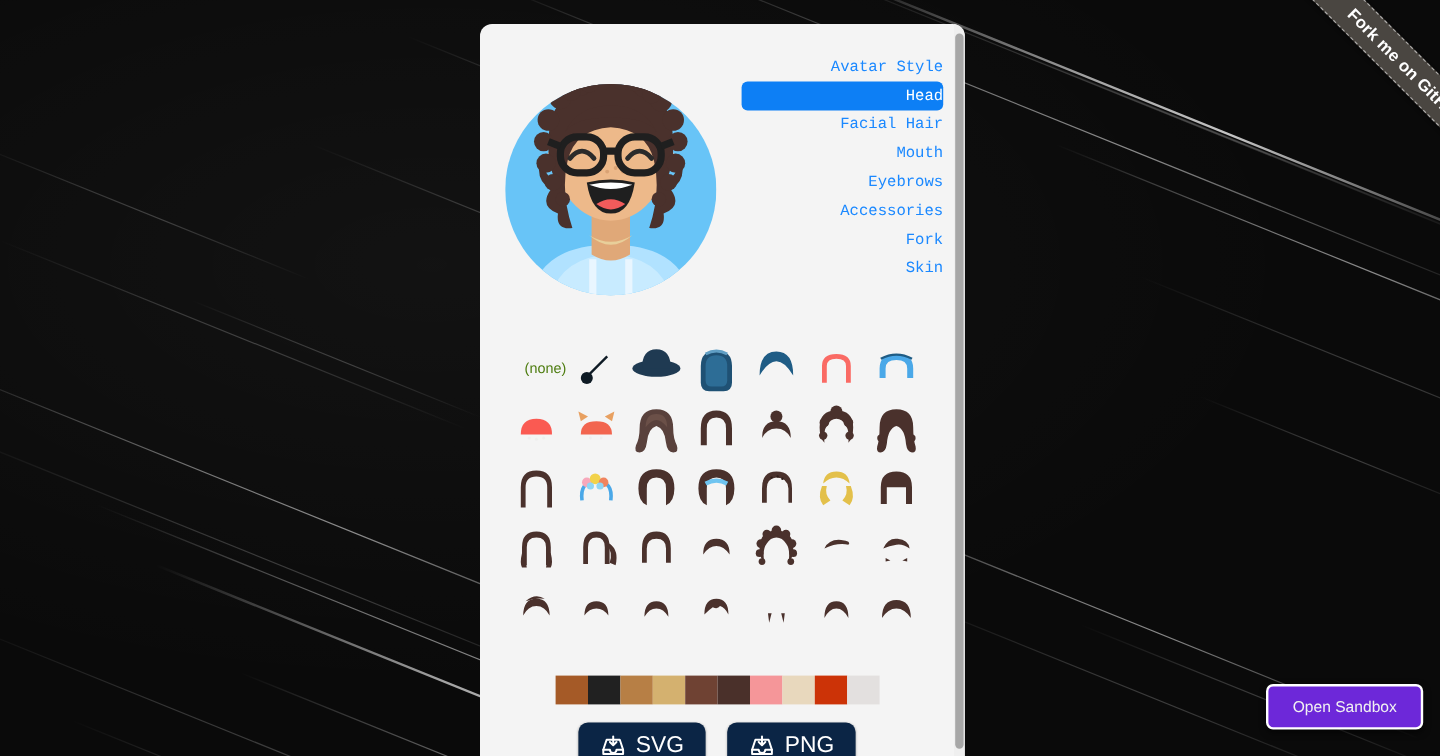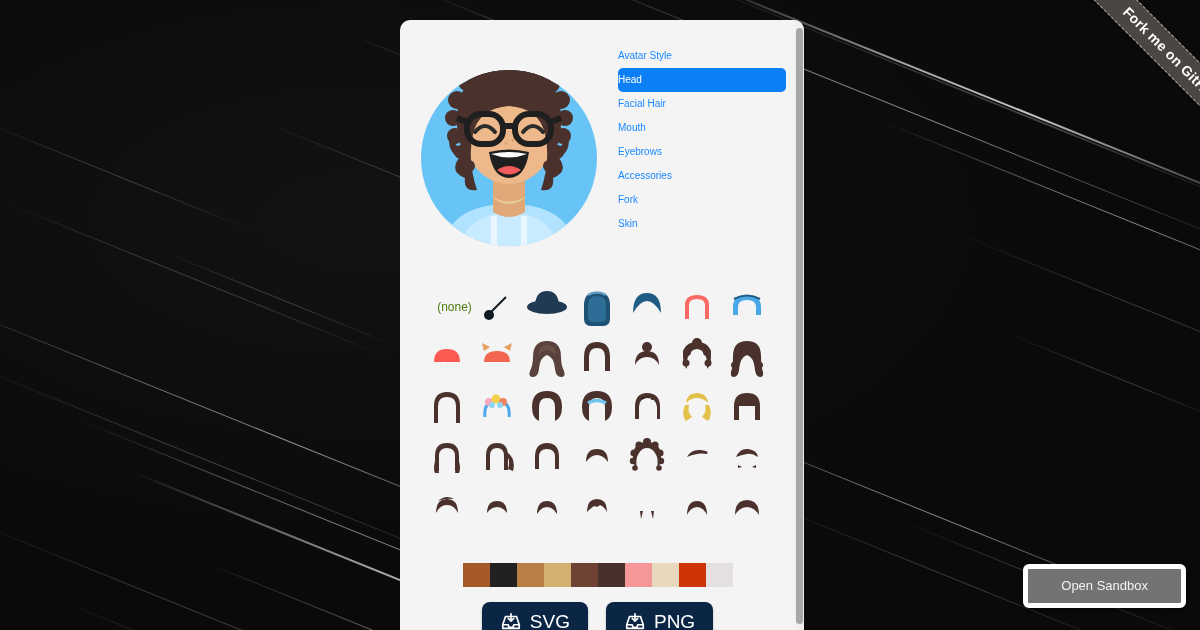--- a/index.html
+++ b/index.html
@@ -48,26 +48,26 @@
     top: 40px; left: 16px;
     box-shadow: 0 1px 3px rgba(0,0,0,.5);
     border-top: 1px dashed rgba(255,255,255,.55);
     border-bottom: 1px dashed rgba(255,255,255,.55);
     white-space: nowrap;
   }
 
   
   .sandbox-btn {
     position: absolute; right: 14px; bottom: 22px; z-index: 30;
-    background: #737373;
+    background: #6d28d9;
     color: #f2f2f2;
-    border: 5px solid #ffffff;
+    border: 2px solid #ffffff;
     border-radius: 6px;
     font-size: 13px;
-    padding: 9px 33px;
+    padding: 9px 20px;
     line-height: 16px;
     box-shadow: 0 2px 5px rgba(0,0,0,.55);
     cursor: pointer;
   }
 
   
   .card {
     position: absolute; left: 400px; top: 20px;
     width: 404px; height: 630px;
     background: #f4f4f4;
@@ -86,30 +86,30 @@
     width: 7px; height: 596px;
     background: #a7a7a7; border-radius: 4px;
   }
 
   
   .top { display: flex; padding: 12px 0 0 0; height: 250px; }
   .avatar-wrap { width: 218px; display: flex; align-items: flex-start; justify-content: center; padding-top: 14px; }
   .menu { flex: 1; padding-top: 12px; padding-right: 18px; }
   .menu-item {
     display: block; width: 100%;
-    text-align: left;
+    text-align: right;
     color: #1a88ff;
-    font-size: 10px;
+    font-size: 13px;
     line-height: 18px;
     padding: 3px 0;
     border-radius: 5px;
     cursor: pointer;
     background: transparent;
     border: none;
-    font-family: Liberation Sans, sans-serif;
+    font-family: Liberation Mono, monospace;
   }
   .menu-item.active { background: #0d7ff5; color: #ffffff; }
 
   
   .grid-area { position: absolute; left: 0; right: 9px; top: 262px; height: 252px; overflow: hidden; }
   .grid {
     display: grid;
     grid-template-columns: repeat(7, 50px);
     grid-auto-rows: 50px;
     justify-content: center;

